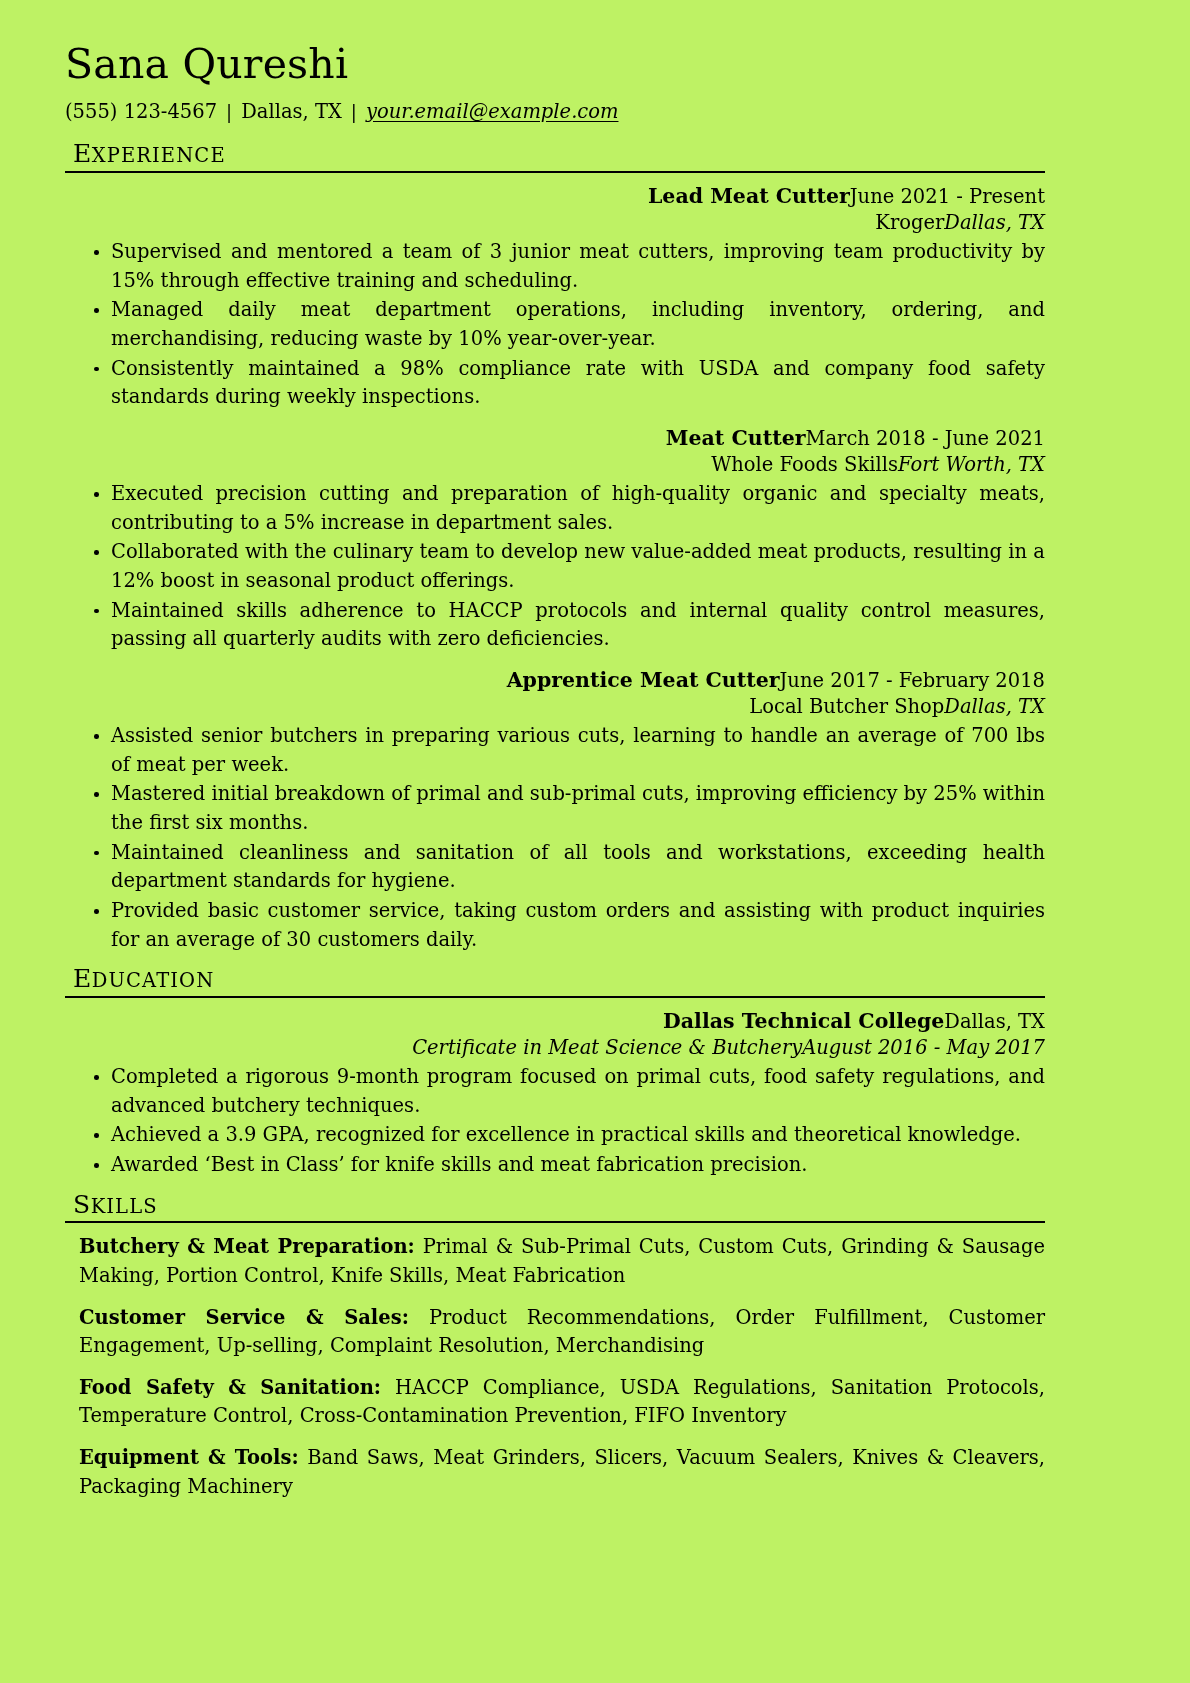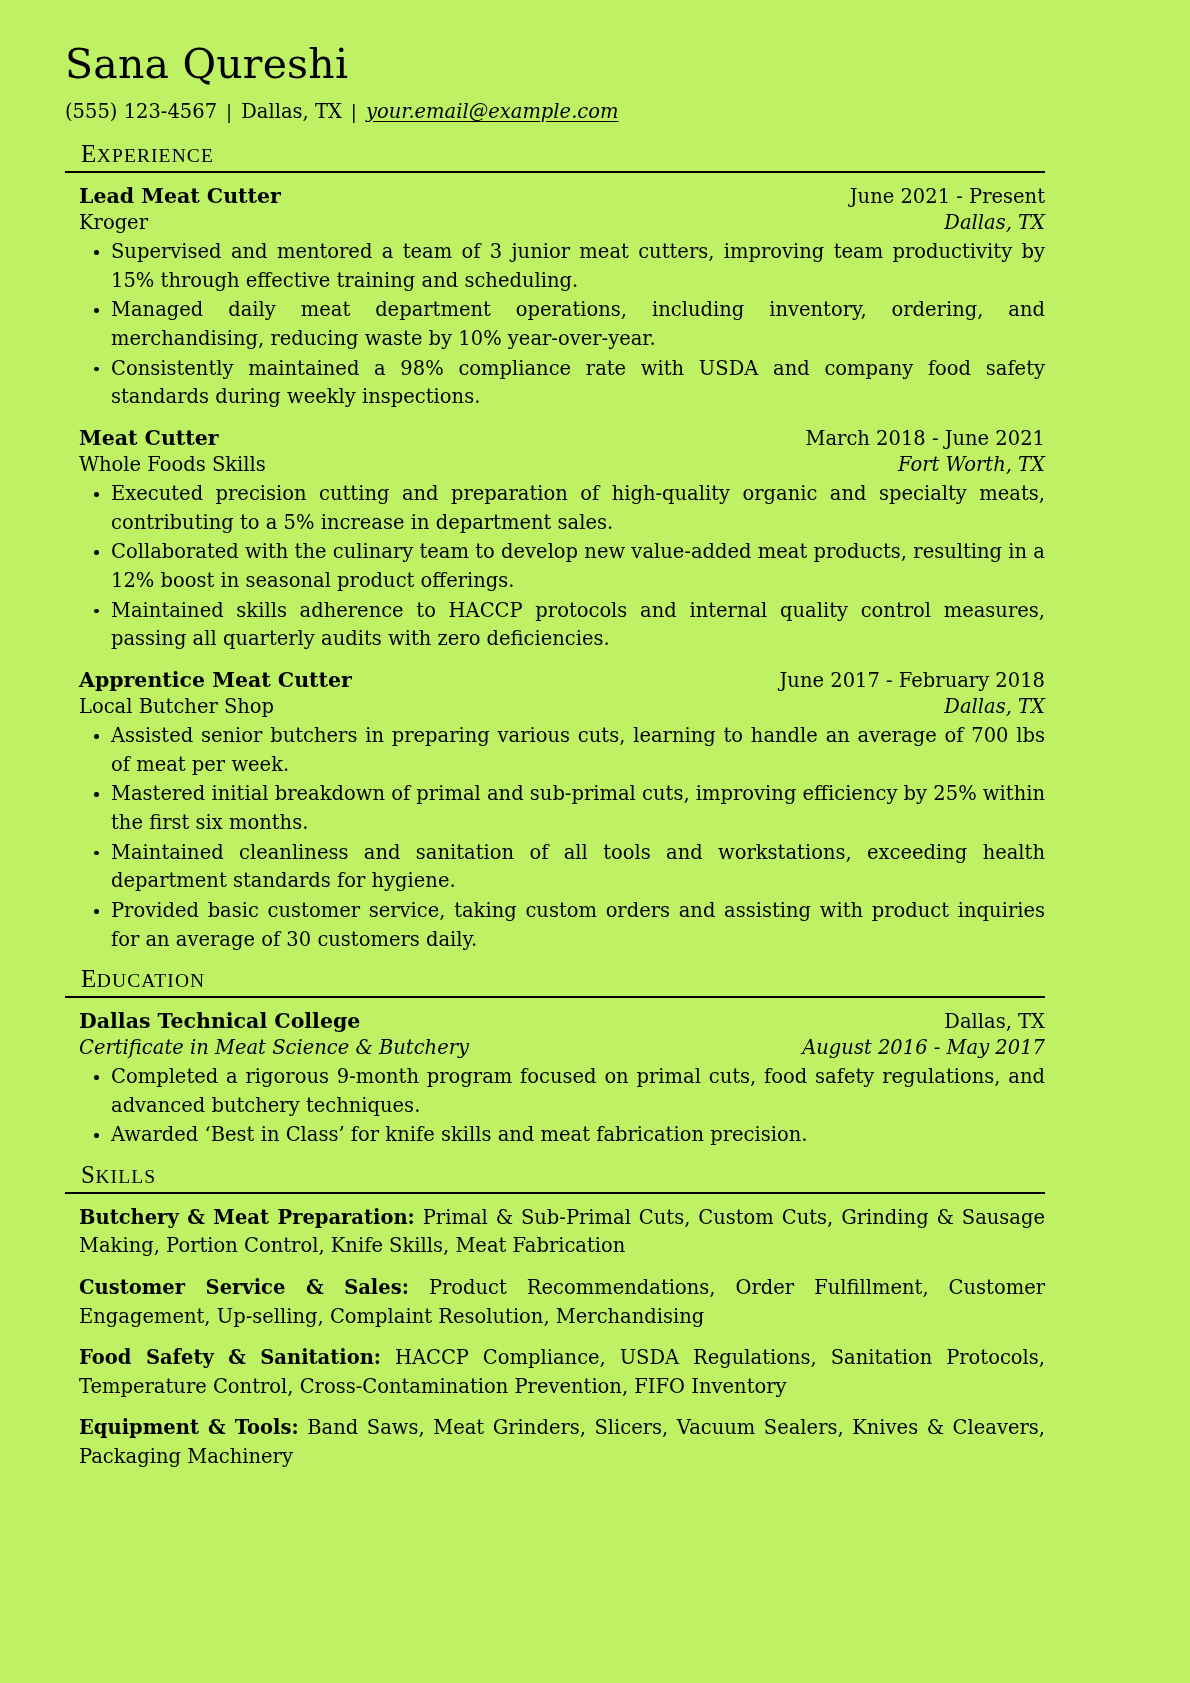--- a/index.html
+++ b/index.html
@@ -51,25 +51,24 @@
     font-style: italic;
   }
 
   
   .section {
     margin-top: 11px;
   }
   .section-title {
     font-size: 19px;
     font-weight: normal;
-    margin: 0 0 3px 16px;
+    margin: 0 0 3px 8px;
     padding: 0;
     line-height: 1.1;
     display: block;
-    font-family: Liberation Serif, serif;
   }
   .section-title .sc-first {
     font-size: 25px;
     letter-spacing: 0.5px;
   }
   .section-title .sc-rest {
     font-size: 19.5px;
     letter-spacing: 1.1px;
   }
   .section-rule {
@@ -82,21 +81,21 @@
 
   
   .entry {
     margin-bottom: 3px;
   }
   .entry + .entry {
     margin-top: 13px;
   }
   .entry-row {
     display: flex;
-    justify-content: space-between;
+    justify-content: flex-end;
     align-items: baseline;
     line-height: 1.33;
   }
   .entry-title {
     font-size: 20.5px;
     font-weight: bold;
     padding-left: 14px;
   }
   .entry-date {
     font-size: 19.5px;
@@ -229,20 +228,21 @@
         <div class="entry-row">
           <span class="entry-title">Dallas Technical College</span>
           <span class="entry-date">Dallas, TX</span>
         </div>
         <div class="entry-row">
           <span class="entry-loc entry-org">Certificate in Meat Science &amp; Butchery</span>
           <span class="entry-loc">August 2016 - May 2017</span>
         </div>
         <ul class="bullets">
           <li>Completed a rigorous 9-month program focused on primal cuts, food safety regulations, and advanced butchery techniques.</li>
+          <li>Achieved a 3.9 GPA, recognized for excellence in practical skills and theoretical knowledge.</li>
           <li>Awarded ‘Best in Class’ for knife skills and meat fabrication precision.</li>
         </ul>
       </div>
     </div>
 
     <div class="section">
       <div class="section-title"><span class="sc-first">S</span><span class="sc-rest">KILLS</span></div>
       <hr class="section-rule">
 
       <p class="skill-group"><span class="skill-label">Butchery &amp; Meat Preparation:</span>

